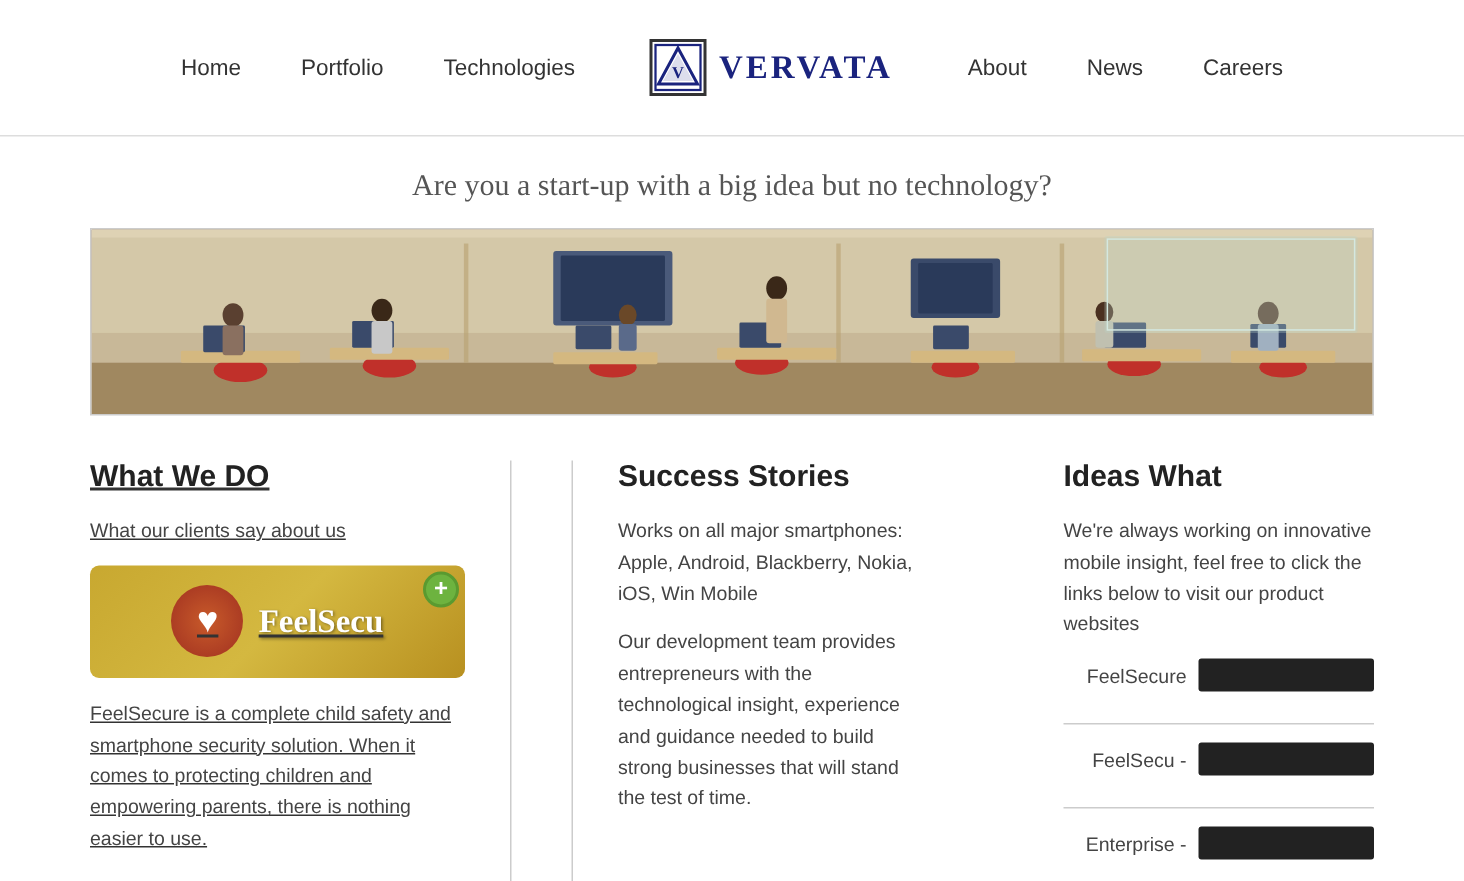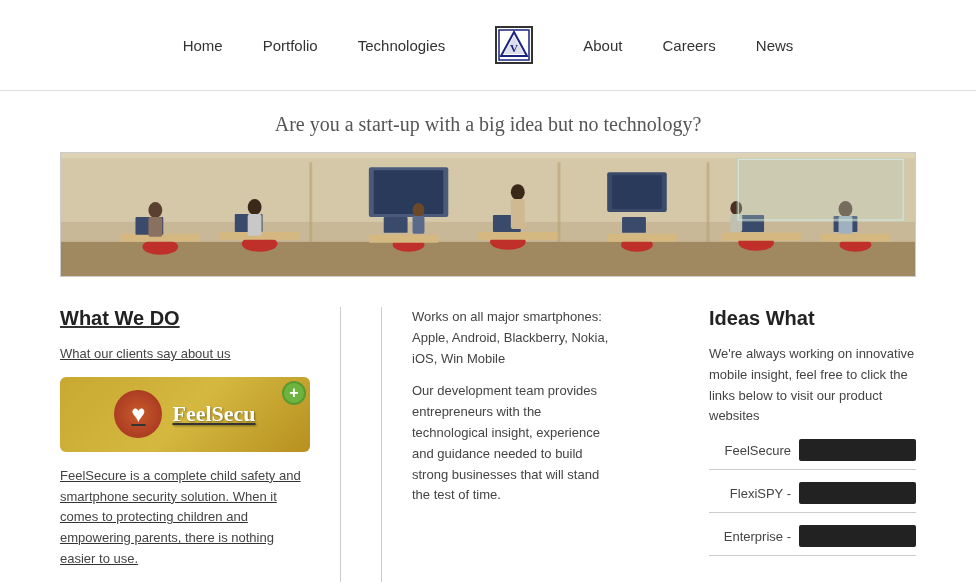--- a/index.html
+++ b/index.html
@@ -160,21 +160,21 @@
     }
 
     
     .ideas-links {
       margin-top: 10px;
     }
     .ideas-link-row {
       display: flex;
       align-items: center;
       margin-bottom: 12px;
-      padding-bottom: 8px;
+      padding-bottom: 21px;
       border-bottom: 1px solid #ccc;
     }
     .ideas-link-label {
       font-size: 13px;
       color: #444;
       min-width: 90px;
       text-align: right;
       padding-right: 8px;
     }
     .ideas-link-bar {
@@ -210,26 +210,27 @@
 
   <a class="logo-area">
     <div class="logo-icon">
       <svg viewBox="0 0 34 34">
         <rect x="2" y="2" width="30" height="30" fill="white" stroke="#1a237e" stroke-width="1.5"></rect>
         <polygon points="17,4 30,28 4,28" fill="none" stroke="#1a237e" stroke-width="2"></polygon>
         <polygon points="17,8 27,26 7,26" fill="#1a237e" opacity="0.15"></polygon>
         <text x="17" y="24" text-anchor="middle" font-size="11" fill="#1a237e" font-weight="bold" font-family="Georgia">V</text>
       </svg>
     </div>
+    <span class="logo-text">VERVATA</span>
   </a>
 
   <nav class="nav-right">
     <a class="nav-link">About</a>
+    <a class="nav-link">News</a>
     <a class="nav-link">Careers</a>
-    <a class="nav-link">News</a>
   </nav>
 </header>
 
 <div class="tagline">Are you a start-up with a big idea but no technology?</div>
 
 <div class="hero-image">
   <svg class="hero-svg" viewBox="0 0 860 125" preserveAspectRatio="xMidYMid slice">
 
     <rect width="860" height="125" fill="#c8b898"></rect>
 
@@ -306,35 +307,36 @@
         <div class="heart-icon">♥</div>
         <span class="feelsecure-text">FeelSecu</span>
       </div>
       <div class="plus-btn">+</div>
     </div>
 
     <p>FeelSecure is a complete child safety and smartphone security solution. When it comes to protecting children and empowering parents, there is nothing easier to use.</p>
   </div>
 
   <div class="col col-divider" style="padding: 0 30px;">
+    <h2 class="col-title">Success Stories</h2>
     <p>Works on all major smartphones: Apple, Android, Blackberry, Nokia, iOS, Win Mobile</p>
     <p>Our development team provides entrepreneurs with the technological insight, experience and guidance needed to build strong businesses that will stand the test of time.</p>
   </div>
 
   <div class="col" style="padding-left: 20px;">
     <h2 class="col-title">Ideas What</h2>
     <p>We're always working on innovative mobile insight, feel free to click the links below to visit our product websites</p>
 
     <div class="ideas-links">
       <div class="ideas-link-row">
         <span class="ideas-link-label">FeelSecure</span>
         <div class="ideas-link-bar"></div>
       </div>
       <div class="ideas-link-row">
-        <span class="ideas-link-label">FlexiSPY -</span>
+        <span class="ideas-link-label">FeelSecu -</span>
         <div class="ideas-link-bar" style="max-width: 150px;"></div>
       </div>
       <div class="ideas-link-row">
         <span class="ideas-link-label">Enterprise -</span>
         <div class="ideas-link-bar"></div>
       </div>
     </div>
   </div>
 
 </div>

